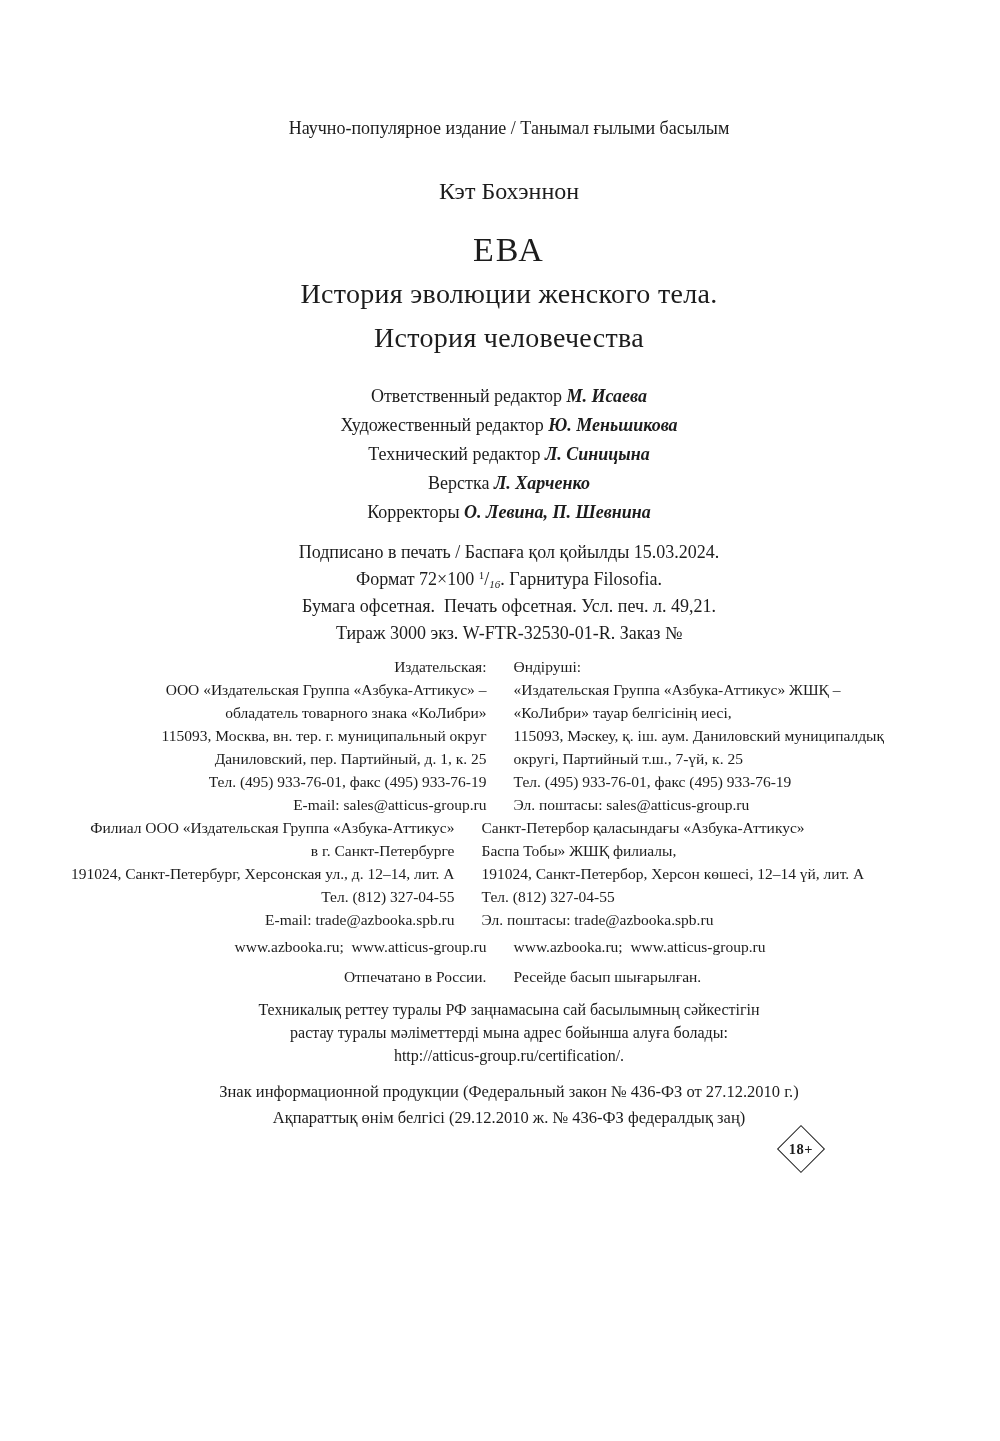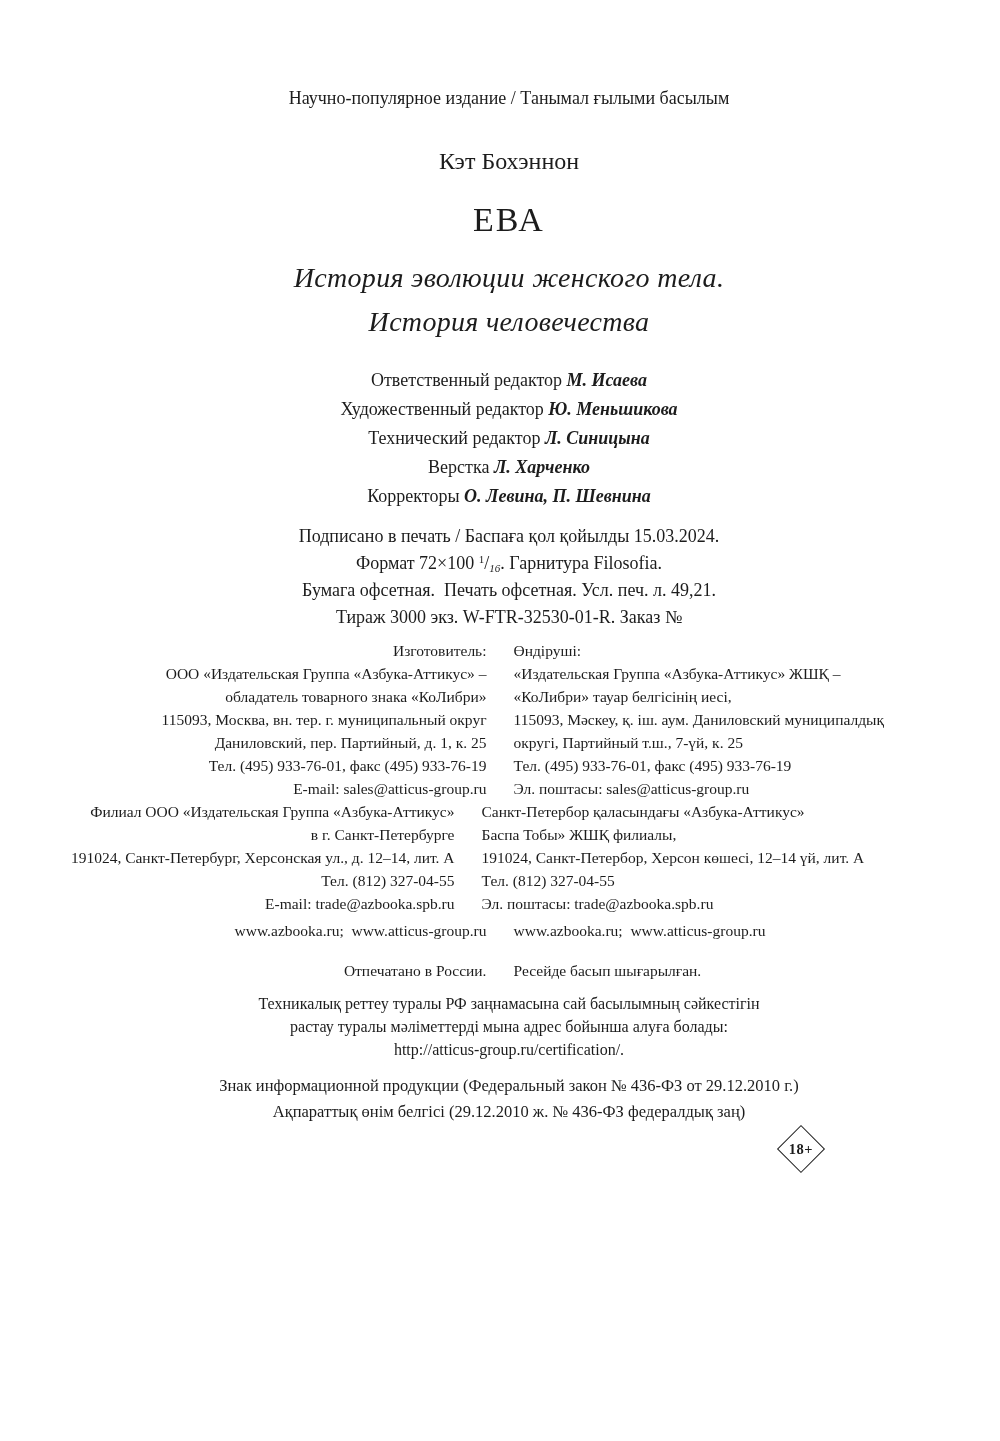--- a/index.html
+++ b/index.html
@@ -9,51 +9,51 @@
     background: #ffffff;
     color: #1c1c1c;
     font-family: "Liberation Serif", "DejaVu Serif", serif;
     position: relative;
     overflow: hidden;
   }
   .page {
     position: relative;
     width: 1000px;
     height: 1239px;
-    padding-top: 86px;
+    padding-top: 116px;
     box-sizing: border-box;
   }
   .centered { text-align: center; }
   .offset { padding-left: 18px; }
 
   .edition-line { font-size: 18px; line-height: 24px; }
   .author-line  { font-size: 24px; line-height: 26px; margin-top: 38px; }
   .book-title   { font-size: 34px; line-height: 44px; margin-top: 24px; letter-spacing: 2px; font-weight: normal; }
-  .subtitle     { font-size: 28px; line-height: 44px; margin-top: 14px; letter-spacing: 0.3px; font-style: italic; }
+  .subtitle     { font-size: 28px; line-height: 44px; letter-spacing: 0.3px; }
 
   .credits { margin-top: 22px; font-size: 18px; line-height: 29px; }
   .credits .name { font-style: italic; font-weight: bold; }
 
   .print-info { margin-top: 12px; font-size: 18px; line-height: 27px; text-align: center; }
   .print-info sup { font-size: 11px; line-height: 0; vertical-align: 6px; }
   .print-info sub { font-size: 11px; line-height: 0; vertical-align: -3px; font-style: italic; }
   .keep-spaces { white-space: pre; }
 
   .two-col {
     display: flex;
     margin: 0 100px;
     font-size: 15.5px;
     line-height: 23px;
   }
   .two-col .col-left  { flex: 1 1 0; text-align: right; }
   .two-col .col-right { flex: 1 1 0; text-align: left; padding-left: 27px; box-sizing: border-box; }
   .mt-manufacturer { margin-top: 8px; }
   .mt-branch  { margin-top: 0px; margin-left: 36px; }
   .mt-sites   { margin-top: 4px; }
-  .mt-printed { margin-top: 17px; align-items: center; }
+  .mt-printed { margin-top: 7px; align-items: center; }
 
   .cert-block { margin-top: 10px; font-size: 16px; line-height: 23px; }
   .age-block  { margin-top: 12px; font-size: 16.5px; line-height: 26px; }
 
   .age-badge {
     position: absolute;
     top: 1124px;
     left: 776px;
     width: 50px;
     height: 50px;
@@ -105,21 +105,21 @@
 
   <div class="centered offset print-info">
     <div>Подписано в печать / Баспаға қол қойылды 15.03.2024.</div>
     <div><span>Формат 72×100 </span><sup>1</sup><span>/</span><sub>16</sub><span>. Гарнитура Filosofia.</span></div>
     <div class="keep-spaces">Бумага офсетная.  Печать офсетная. Усл. печ. л. 49,21.</div>
     <div>Тираж 3000 экз. W-FTR-32530-01-R. Заказ №</div>
   </div>
 
   <div class="two-col mt-manufacturer">
     <div class="col-left">
-      <div>Изготовитель:</div>
+      <div>Издательская:</div>
       <div>ООО «Издательская Группа «Азбука-Аттикус» –</div>
       <div>обладатель товарного знака «КоЛибри»</div>
       <div>115093, Москва, вн. тер. г. муниципальный округ</div>
       <div>Даниловский, пер. Партийный, д. 1, к. 25</div>
       <div>Тел. (495) 933-76-01, факс (495) 933-76-19</div>
       <div>E-mail: sales@atticus-group.ru</div>
     </div>
     <div class="col-right">
       <div>Өндіруші:</div>
       <div>«Издательская Группа «Азбука-Аттикус» ЖШҚ –</div>
@@ -158,21 +158,21 @@
     <div class="col-right">Ресейде басып шығарылған.</div>
   </div>
 
   <div class="centered offset cert-block">
     <div>Техникалық реттеу туралы РФ заңнамасына сай басылымның сәйкестігін</div>
     <div>растау туралы мәліметтерді мына адрес бойынша алуға болады:</div>
     <div>http://atticus-group.ru/certification/.</div>
   </div>
 
   <div class="centered offset age-block">
-    <div>Знак информационной продукции (Федеральный закон № 436-ФЗ от 29.12.2010 г.)</div>
+    <div>Знак информационной продукции (Федеральный закон № 436-ФЗ от 27.12.2010 г.)</div>
     <div>Ақпараттық өнім белгісі (29.12.2010 ж. № 436-ФЗ федералдық заң)</div>
   </div>
 
   <div class="age-badge">
     <span class="diamond"></span>
     <span class="age-text">18+</span>
   </div>
 
 </div>
 

